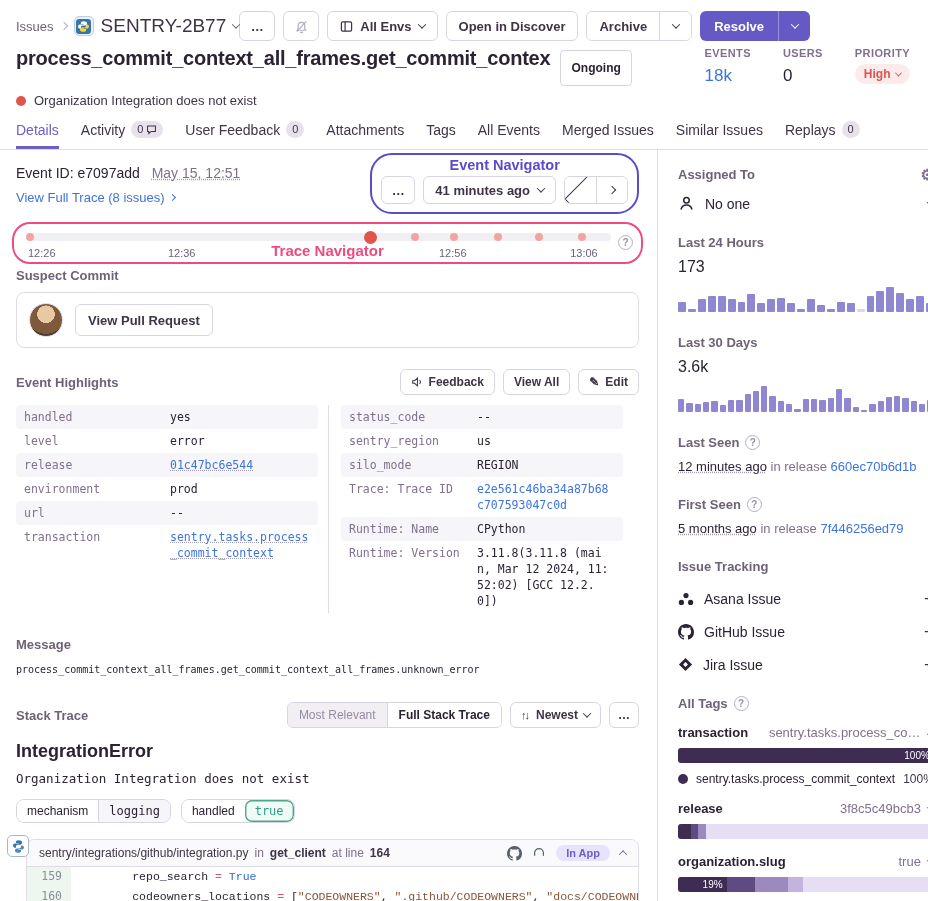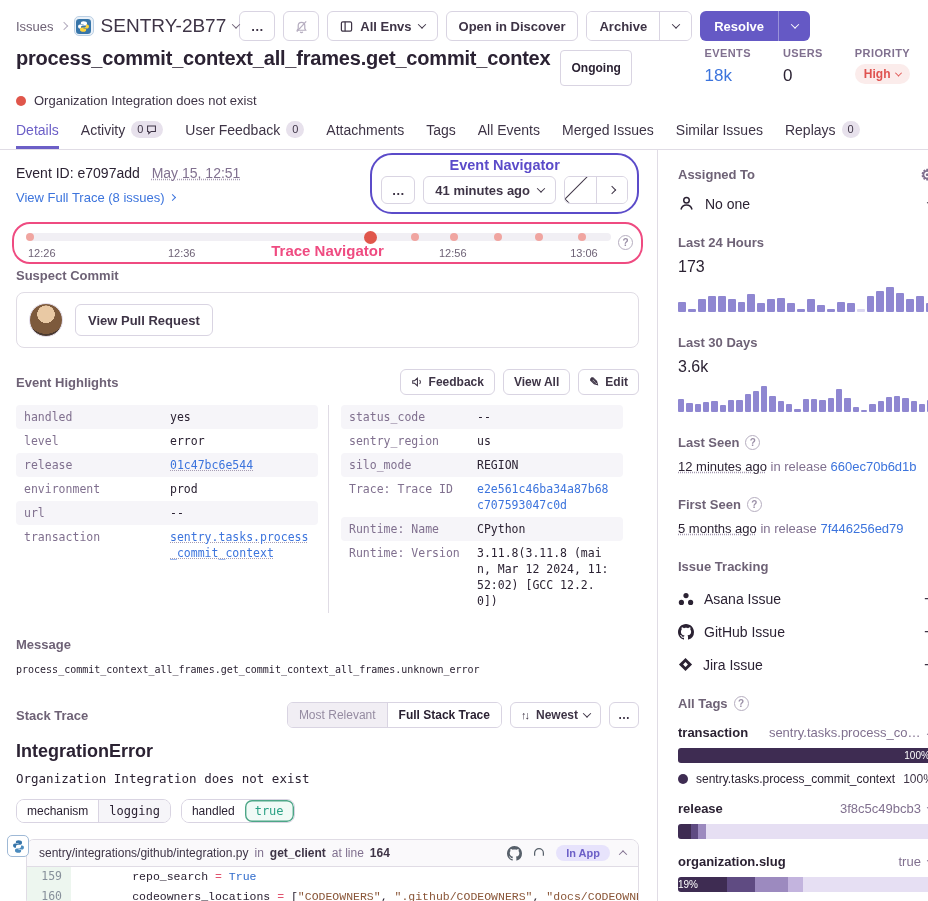--- a/index.html
+++ b/index.html
@@ -693,21 +693,21 @@
           </div>
     </div>
 
     <div class="tag-section">
       <div class="tag-head">
         <span class="tag-name">organization.slug</span>
         <span class="tag-value">true</span>
         <span class="chev"></span>
       </div>
       <div class="tag-bar">
-            <span class="seg s-dark" style="width: 19%; text-align: left;">19%</span>
+            <span class="seg s-dark" style="width: 19%; text-align: right;">19%</span>
             <span class="seg s-med" style="width: 11%;"></span>
             <span class="seg s-med2" style="width: 13%;"></span>
             <span class="seg s-med3" style="width: 6%;"></span>
             <span class="seg s-light" style="width: 51%;"></span>
           </div>
     </div>
 
   </div>
 
 </aside>

